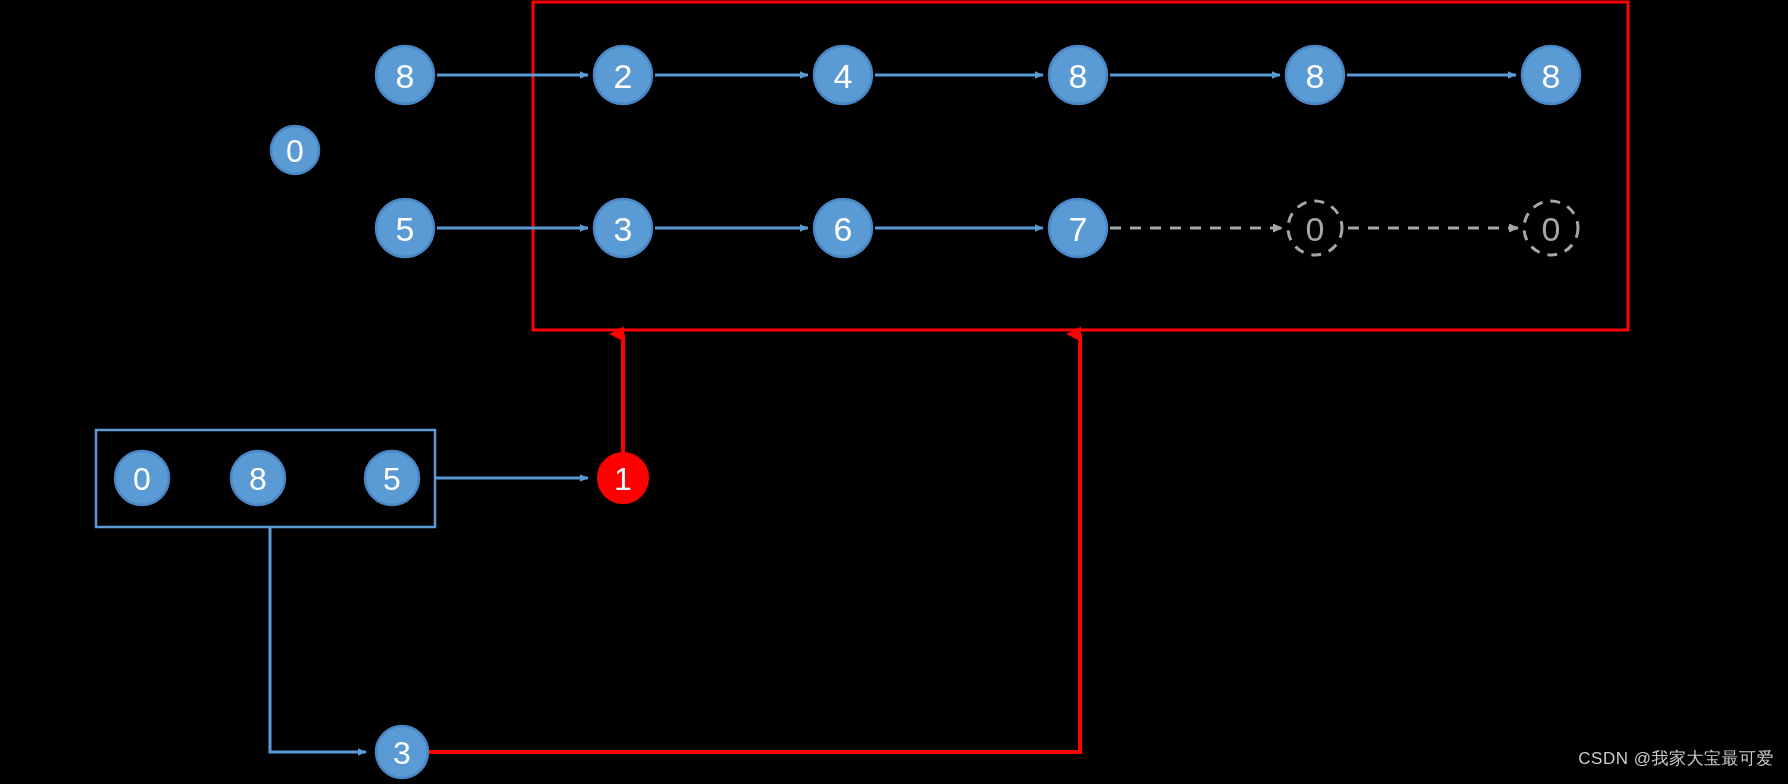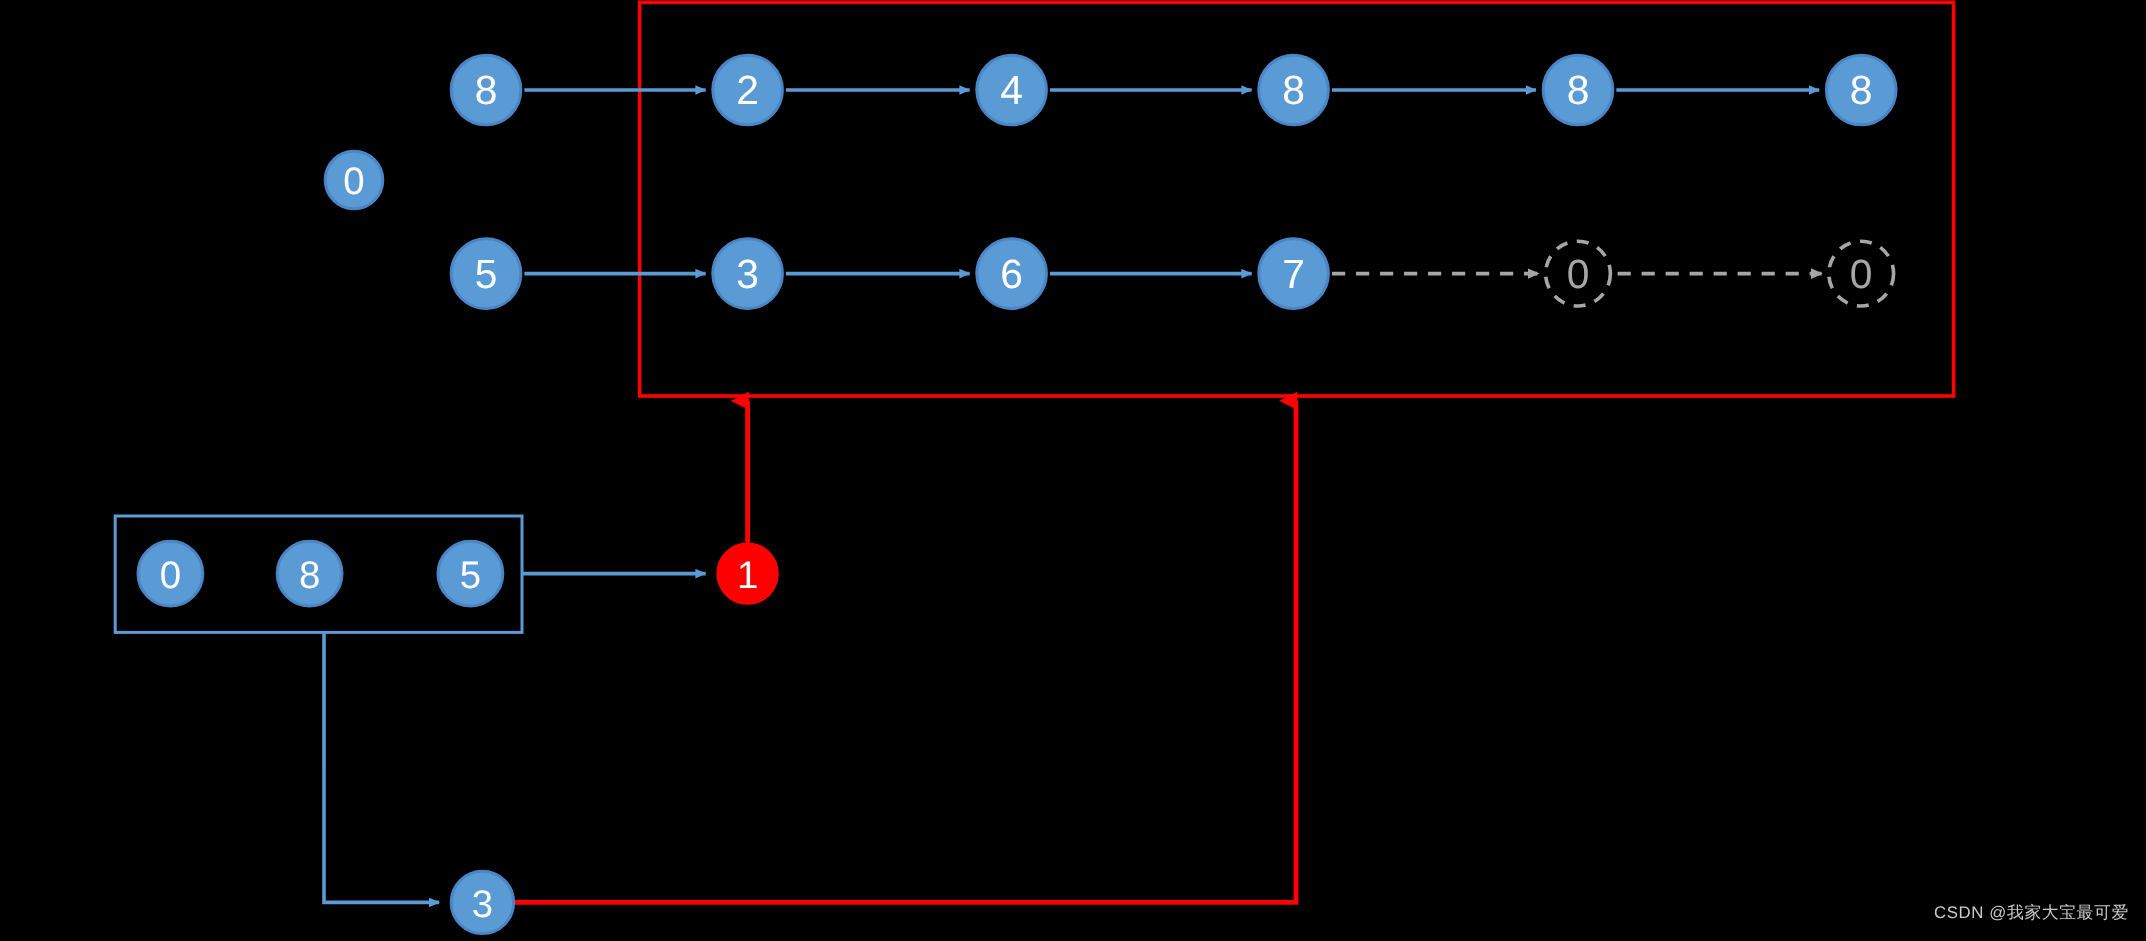--- a/index.html
+++ b/index.html
@@ -3,21 +3,21 @@
 <meta charset="utf-8">
 <style>
   html,body{margin:0;padding:0;background:#000;}
   body{width:1788px;height:784px;overflow:hidden;font-family:"Liberation Sans",sans-serif;}
   #stage{position:relative;width:1788px;height:784px;background:#000;}
   svg#canvas{position:absolute;left:0;top:0;width:1788px;height:784px;}
   .node-label{font-family:"Liberation Sans",sans-serif;font-size:34px;fill:#ffffff;
     text-anchor:middle;dominant-baseline:central;}
   .node-label.ghost{fill:#a6a6a6;}
   .node-label.small{font-size:32px;}
-  .wm{position:absolute;right:14px;bottom:14px;color:#d6d6d6;font-size:14px;
+  .wm{position:absolute;right:14px;bottom:14px;color:#d6d6d6;font-size:17px;
       font-family:"Liberation Sans",sans-serif;opacity:.95;letter-spacing:.5px;}
 </style>
 </head>
 <body>
 
 <div id="stage">
   <svg id="canvas" viewBox="0 0 1788 784">
     <defs>
       <marker id="arrowBlue" markerWidth="10" markerHeight="10" refX="8.5" refY="4" orient="auto" markerUnits="userSpaceOnUse">
         <path d="M0,0 L9,4 L0,8 z" fill="#5B9BD5"></path>

